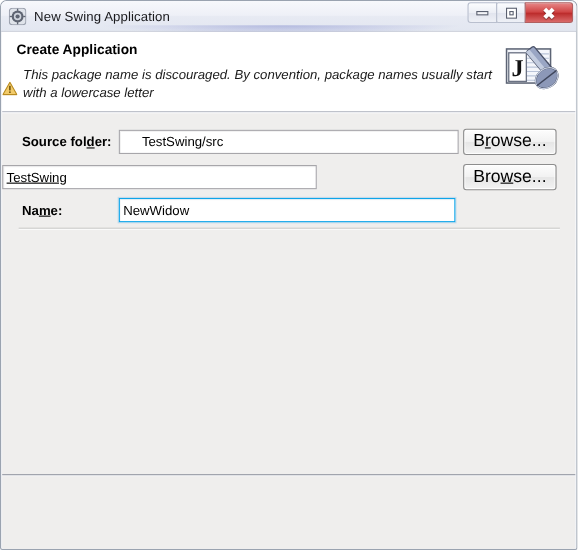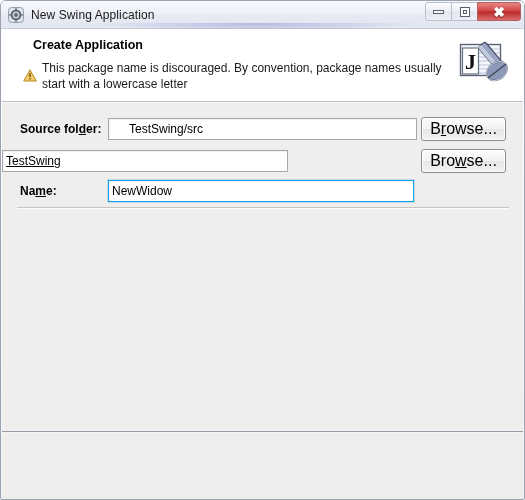--- a/index.html
+++ b/index.html
@@ -66,26 +66,26 @@
   .glyph-max:after{content:"";position:absolute;left:2px;top:2px;right:2px;bottom:2px;border:1px solid #5a6070;}
   .glyph-close { color:#ffffff; font-size:14px; font-weight:bold; line-height:1; text-shadow:0 1px 1px rgba(0,0,0,.45); font-family:"Liberation Sans",sans-serif;}
 
   
   #header {
     position: absolute; left: 1px; top: 28px; width: 521px; height: 73px;
     background: #ffffff;
     border-bottom: 1px solid #b8bcc6;
   }
   #header-title {
-    position: absolute; left: 31px; top: 9px;
+    position: absolute; left: 13px; top: 9px;
     font-size: 12.5px; font-weight: bold; color: #000000;
   }
   #warn-row {
-    position: absolute; left: 21px; top: 31px; right: 70px;
-    display: flex; align-items: center;
+    position: absolute; left: 0; top: 31px; right: 70px;
+    display: flex; align-items: flex-end; font-style: italic;
   }
   .warn-icon { flex: 0 0 auto; margin-right: 5px; margin-top: 2px; }
   #warn-text { font-size: 12px; color: #1a1a1a; line-height: 16px; }
   #header-logo { position: absolute; right: 8px; top: 6px; }
 
   
   #body {
     position: absolute; left: 1px; top: 102px; width: 521px; height: 329px;
     background: #efeeed;
     border-bottom: 1px solid #989ca6;

